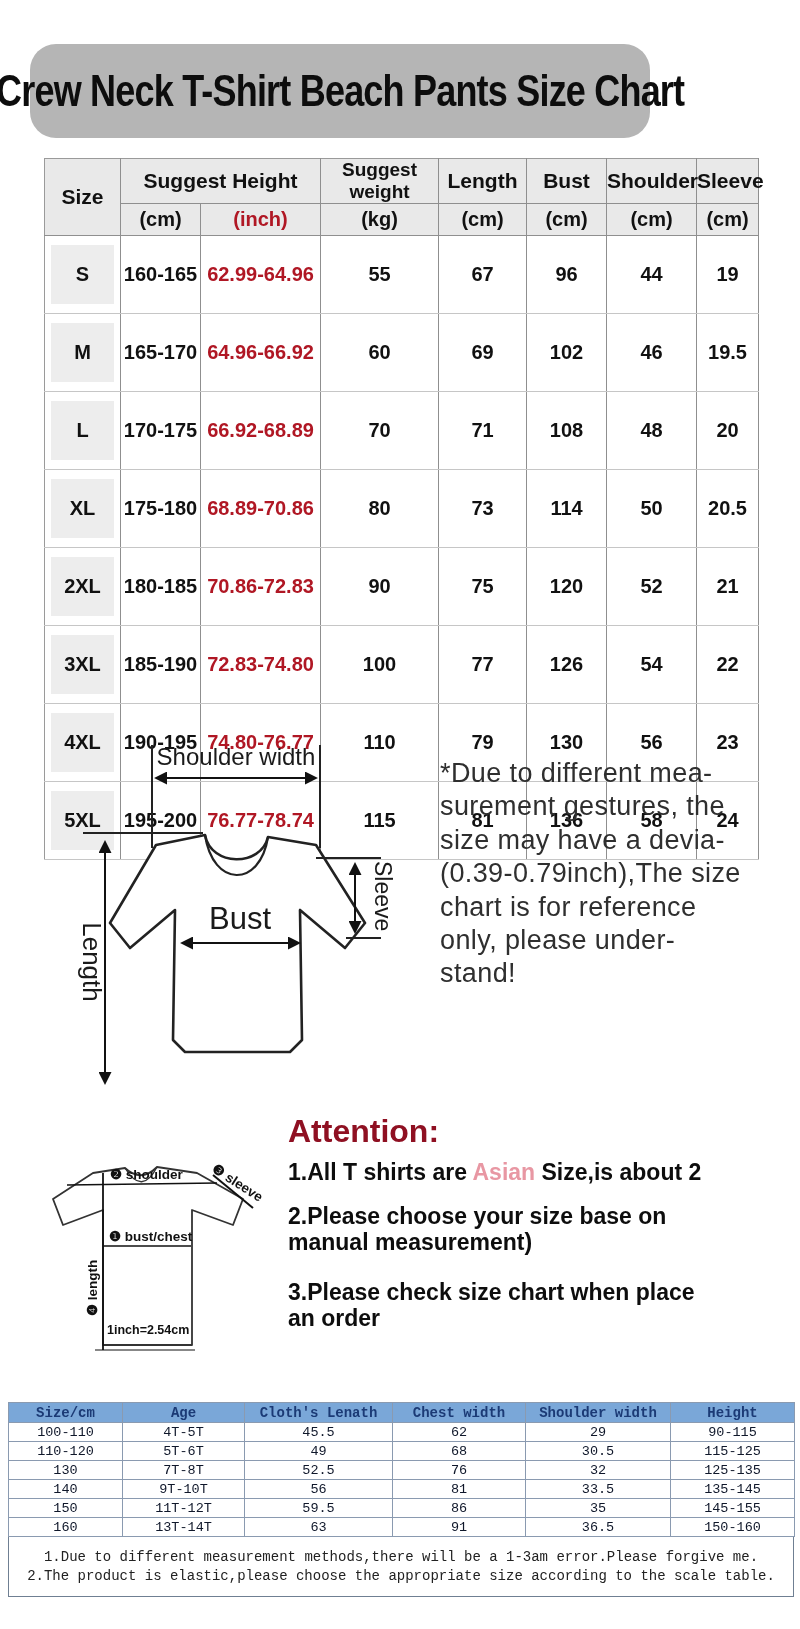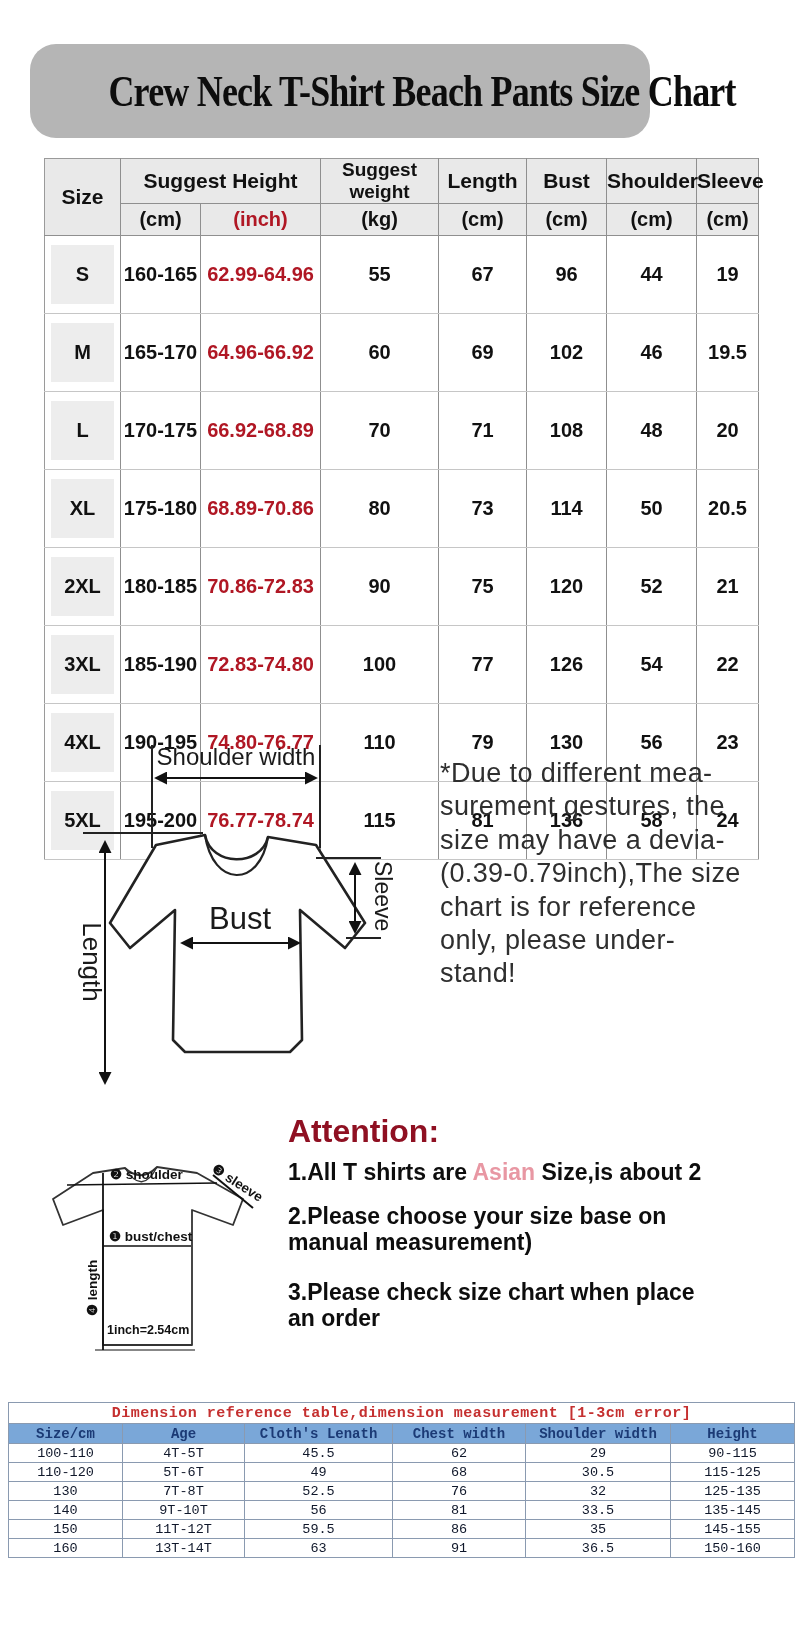--- a/index.html
+++ b/index.html
@@ -1,19 +1,19 @@
 <!DOCTYPE html>
 <html><head>
 <meta charset="utf-8">
 <style>
   html,body{margin:0;padding:0;background:#fff;}
   body{width:800px;height:1629px;position:relative;font-family:"Liberation Sans",sans-serif;color:#111;overflow:hidden;}
 
   
-  .banner{position:absolute;left:30px;top:44px;width:620px;height:94px;background:#b5b5b5;border-radius:26px;display:flex;align-items:center;font-family:Liberation Serif, serif;}
+  .banner{position:absolute;left:30px;top:44px;width:620px;height:94px;background:#b5b5b5;border-radius:26px;display:flex;align-items:center;justify-content:center;}
   .banner span{font-size:45px;font-weight:700;color:#0d0d0d;transform:scaleX(.8);white-space:nowrap;letter-spacing:-1px;}
 
   
   table.sizes{position:absolute;left:44px;top:158px;width:714px;border-collapse:collapse;table-layout:fixed;border:1px solid #9a9a9a;}
   table.sizes th,table.sizes td{border-right:1px solid #8f8f8f;border-bottom:1px solid #c6c6c6;text-align:center;vertical-align:middle;padding:0;}
   table.sizes th{background:#e9e9e9;border-bottom:1px solid #8f8f8f;font-size:21px;font-weight:700;}
   table.sizes tr.units th{font-size:20px;}
   table.sizes td{font-size:20px;font-weight:700;background:#fff;height:59px;}
   table.sizes .red{color:#b01724;}
   table.sizes td.chip-cell{padding:9px 6px;}
@@ -259,23 +259,20 @@
   <table class="dim">
     <colgroup>
       <col style="width:114px">
         <col style="width:122px">
         <col style="width:148px">
       <col style="width:133px">
         <col style="width:145px">
         <col style="width:124px">
     </colgroup>
     <tbody>
-        <tr>
-      <td class="ttl" colspan="6">Dimension reference table,dimension measurement [1-3cm error]</td>
-    </tr>
     <tr>
       <th>Size/cm</th>
       <th>Age</th>
       <th>Cloth's Lenath</th>
       <th>Chest width</th>
       <th>Shoulder width</th>
       <th>Height</th>
     </tr>
     <tr>
       <td>100-110</td>
@@ -320,13 +317,17 @@
     <tr>
       <td>160</td>
           <td>13T-14T</td>
       <td>63</td>
           <td>91</td>
       <td>36.5</td>
           <td>150-160</td>
     </tr>
   </tbody>
     </table>
+  <div class="dimnotes">
+    <div>1.Due to different measurement methods,there will be a 1-3am error.Please forgive me.</div>
+    <div>2.The product is elastic,please choose the appropriate size according to the scale table.</div>
+  </div>
 </div>
 
 </body></html>

